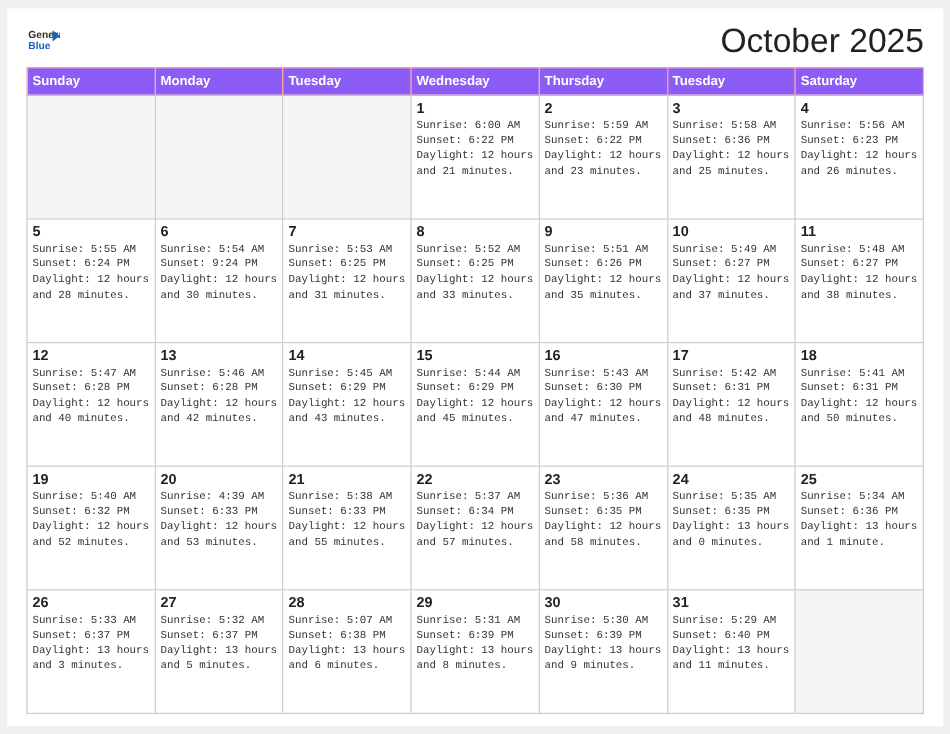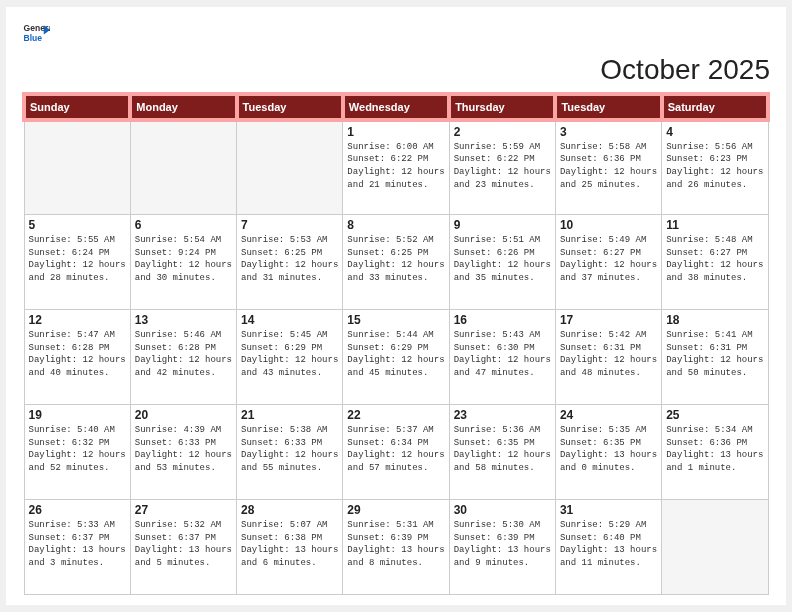--- a/index.html
+++ b/index.html
@@ -31,48 +31,47 @@
       display: flex;
       align-items: center;
       gap: 4px;
     }
     .logo-icon {
       width: 28px;
       height: 28px;
     }
     .title-block {
       text-align: right;
-      margin-top: 36px;
     }
     .month-title {
       font-size: 28px;
       font-weight: normal;
       color: #222;
       line-height: 1.1;
     }
     .location {
       font-size: 13px;
       color: #444;
       font-style: italic;
     }
     .calendar {
       flex: 1;
       border: 1px solid #ccc;
       border-collapse: collapse;
       width: 100%;
       table-layout: fixed;
     }
     .calendar th {
-      background: #7f1d1d;
+      background: #8b5cf6;
       color: white;
       font-size: 11px;
       font-weight: bold;
       padding: 5px 4px;
       text-align: left;
-      border: 4px solid #fca5a5;
+      border: 1px solid #fca5a5;
     }
     .calendar td {
       border: 1px solid #ccc;
       vertical-align: top;
       padding: 3px 4px;
       font-size: 9.5px;
       color: #333;
       height: 82px;
       width: 14.28%;
       background: white;

